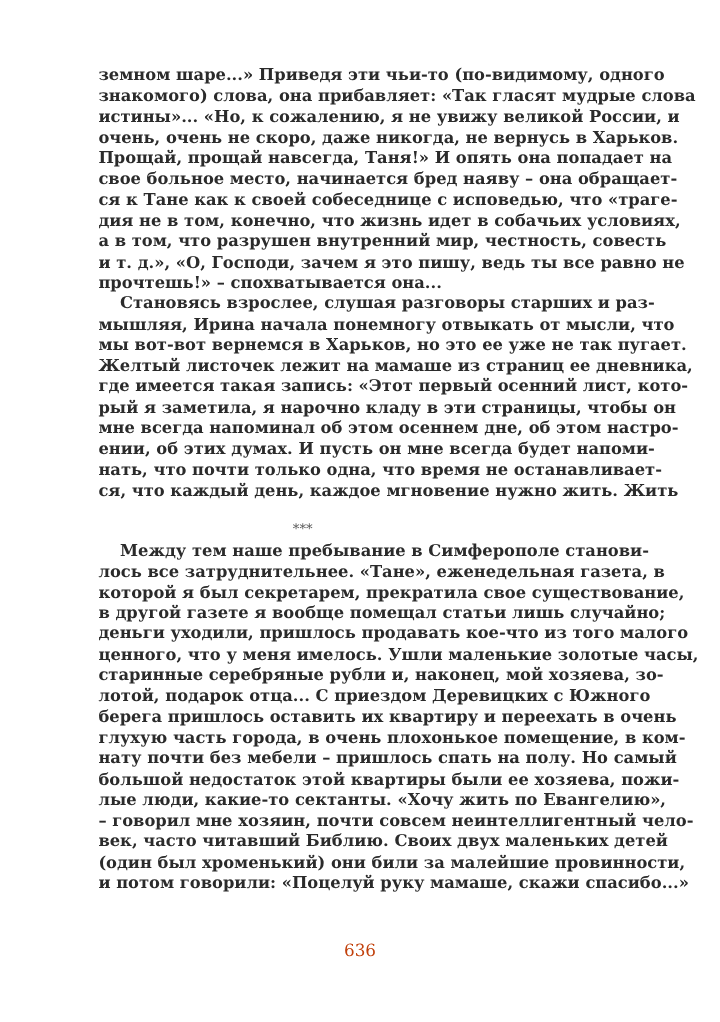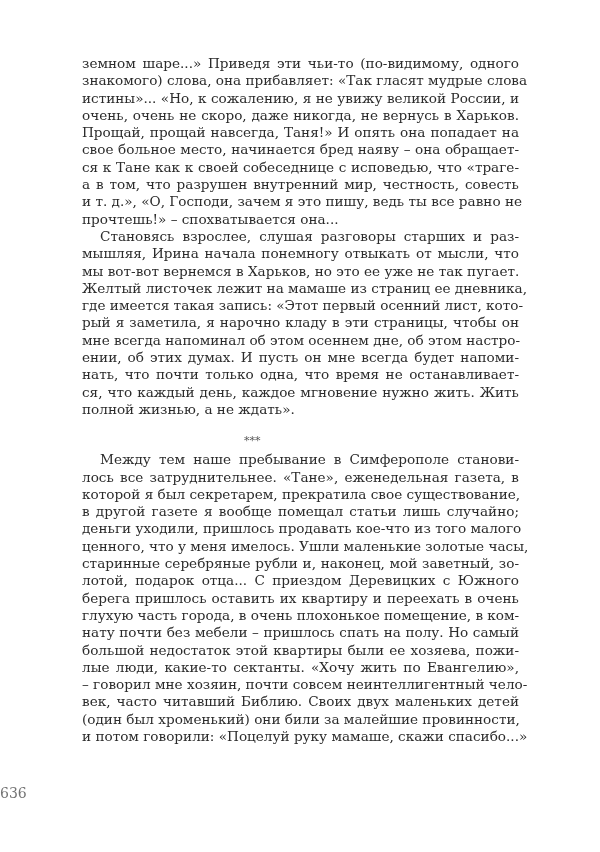--- a/index.html
+++ b/index.html
@@ -8,78 +8,79 @@
     position: absolute; left: 0; top: 0; width: 600px; height: 852px;
     background: #ffffff;
   }
   .text-block {
     position: absolute; left: 82px; top: 55px; width: 437px;
     font-family: "DejaVu Serif", "Liberation Serif", serif;
     font-size: 13.6px;
     line-height: 17.3px;
     color: #2b2b2b;
   }
-  .para { margin: 0; }
+  .para { margin: 0; font-weight: bold; }
   .line {
     display: block; height: 17.3px; white-space: nowrap;
     text-align: justify; text-align-last: justify;
   }
   .line.last { text-align-last: left; }
   .line.indent { padding-left: 18px; }
   .separator {
     display: block; height: 20px; line-height: 20px;
     text-align: left; padding-left: 162px;
     font-size: 11px; color: #555;
     margin-top: 13px;
   }
   .page-number {
     position: absolute; left: 0; width: 600px; top: 785px;
+    text-align: center;
     font-family: "DejaVu Serif", "Liberation Serif", serif;
-    font-size: 14px; color: #737373;
+    font-size: 14px; color: #c2410c;
   }
 </style>
 </head>
 <body>
 
 <div class="page">
   <div class="text-block">
     <p class="para">
         <span class="line">земном шаре...» Приведя эти чьи-то (по-видимому, одного</span>
         <span class="line">знакомого) слова, она прибавляет: «Так гласят мудрые слова</span>
         <span class="line">истины»... «Но, к сожалению, я не увижу великой России, и</span>
         <span class="line">очень, очень не скоро, даже никогда, не вернусь в Харьков.</span>
         <span class="line">Прощай, прощай навсегда, Таня!» И опять она попадает на</span>
         <span class="line">свое больное место, начинается бред наяву – она обращает-</span>
         <span class="line">ся к Тане как к своей собеседнице с исповедью, что «траге-</span>
+        <span class="line">дия не в том, конечно, что жизнь идет в собачьих условиях,</span>
         <span class="line">а в том, что разрушен внутренний мир, честность, совесть</span>
         <span class="line">и т. д.», «О, Господи, зачем я это пишу, ведь ты все равно не</span>
         <span class="line last">прочтешь!» – спохватывается она...</span>
       </p>
     <p class="para">
         <span class="line indent">Становясь взрослее, слушая разговоры старших и раз-</span>
         <span class="line">мышляя, Ирина начала понемногу отвыкать от мысли, что</span>
         <span class="line">мы вот-вот вернемся в Харьков, но это ее уже не так пугает.</span>
         <span class="line">Желтый листочек лежит на мамаше из страниц ее дневника,</span>
         <span class="line">где имеется такая запись: «Этот первый осенний лист, кото-</span>
         <span class="line">рый я заметила, я нарочно кладу в эти страницы, чтобы он</span>
         <span class="line">мне всегда напоминал об этом осеннем дне, об этом настро-</span>
         <span class="line">ении, об этих думах. И пусть он мне всегда будет напоми-</span>
         <span class="line">нать, что почти только одна, что время не останавливает-</span>
         <span class="line">ся, что каждый день, каждое мгновение нужно жить. Жить</span>
-        <span class="line last">полной жизнью, а не ждать».</span>
       </p>
     <span class="separator">***</span>
     <p class="para">
         <span class="line indent">Между тем наше пребывание в Симферополе станови-</span>
         <span class="line">лось все затруднительнее. «Тане», еженедельная газета, в</span>
         <span class="line">которой я был секретарем, прекратила свое существование,</span>
         <span class="line">в другой газете я вообще помещал статьи лишь случайно;</span>
         <span class="line">деньги уходили, пришлось продавать кое-что из того малого</span>
         <span class="line">ценного, что у меня имелось. Ушли маленькие золотые часы,</span>
-        <span class="line">старинные серебряные рубли и, наконец, мой заветный, зо-</span>
+        <span class="line">старинные серебряные рубли и, наконец, мой хозяева, зо-</span>
         <span class="line">лотой, подарок отца... С приездом Деревицких с Южного</span>
         <span class="line">берега пришлось оставить их квартиру и переехать в очень</span>
         <span class="line">глухую часть города, в очень плохонькое помещение, в ком-</span>
         <span class="line">нату почти без мебели – пришлось спать на полу. Но самый</span>
         <span class="line">большой недостаток этой квартиры были ее хозяева, пожи-</span>
         <span class="line">лые люди, какие-то сектанты. «Хочу жить по Евангелию»,</span>
         <span class="line">– говорил мне хозяин, почти совсем неинтеллигентный чело-</span>
         <span class="line">век, часто читавший Библию. Своих двух маленьких детей</span>
         <span class="line">(один был хроменький) они били за малейшие провинности,</span>
         <span class="line last">и потом говорили: «Поцелуй руку мамаше, скажи спасибо...»</span>

